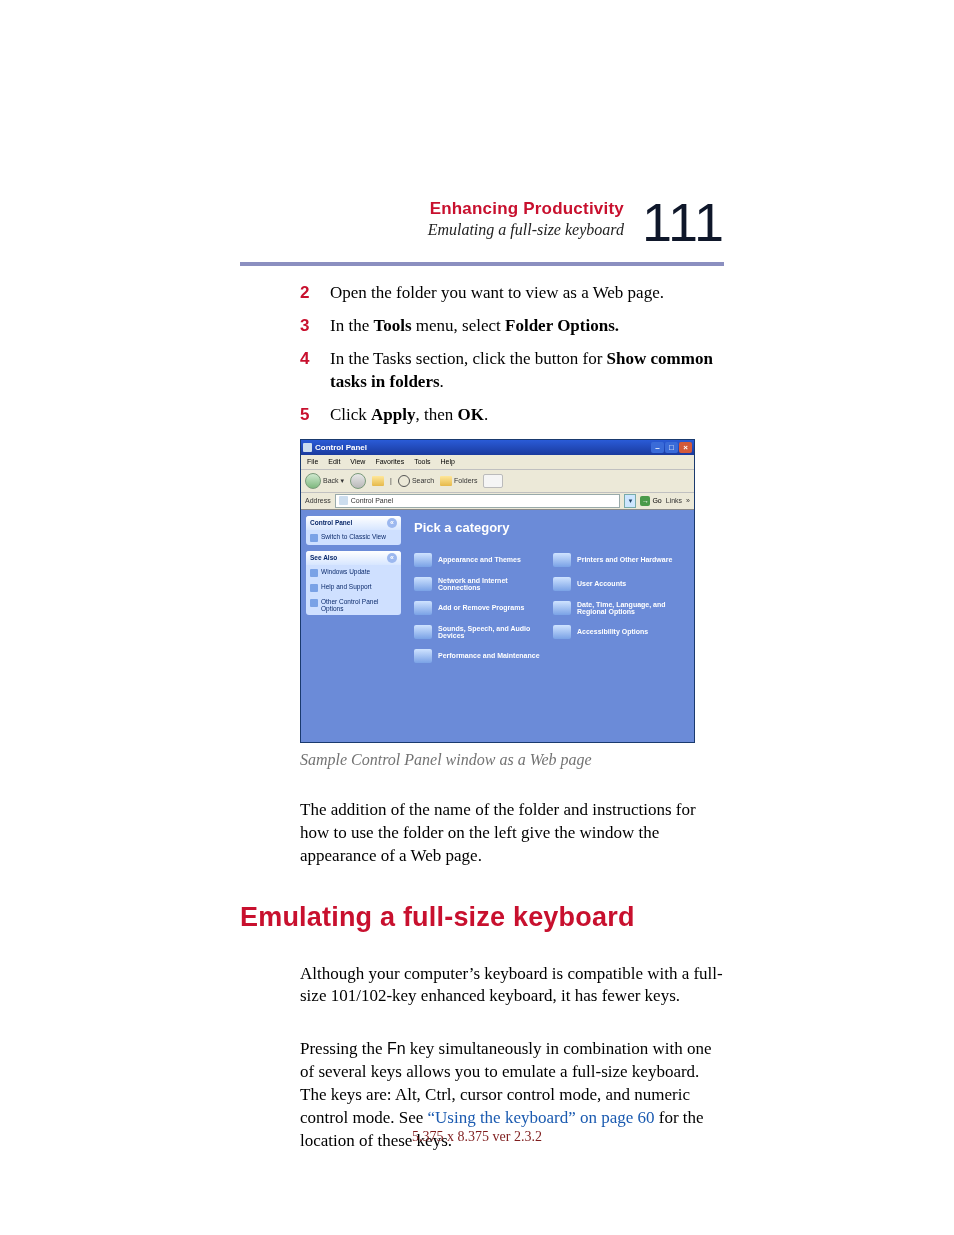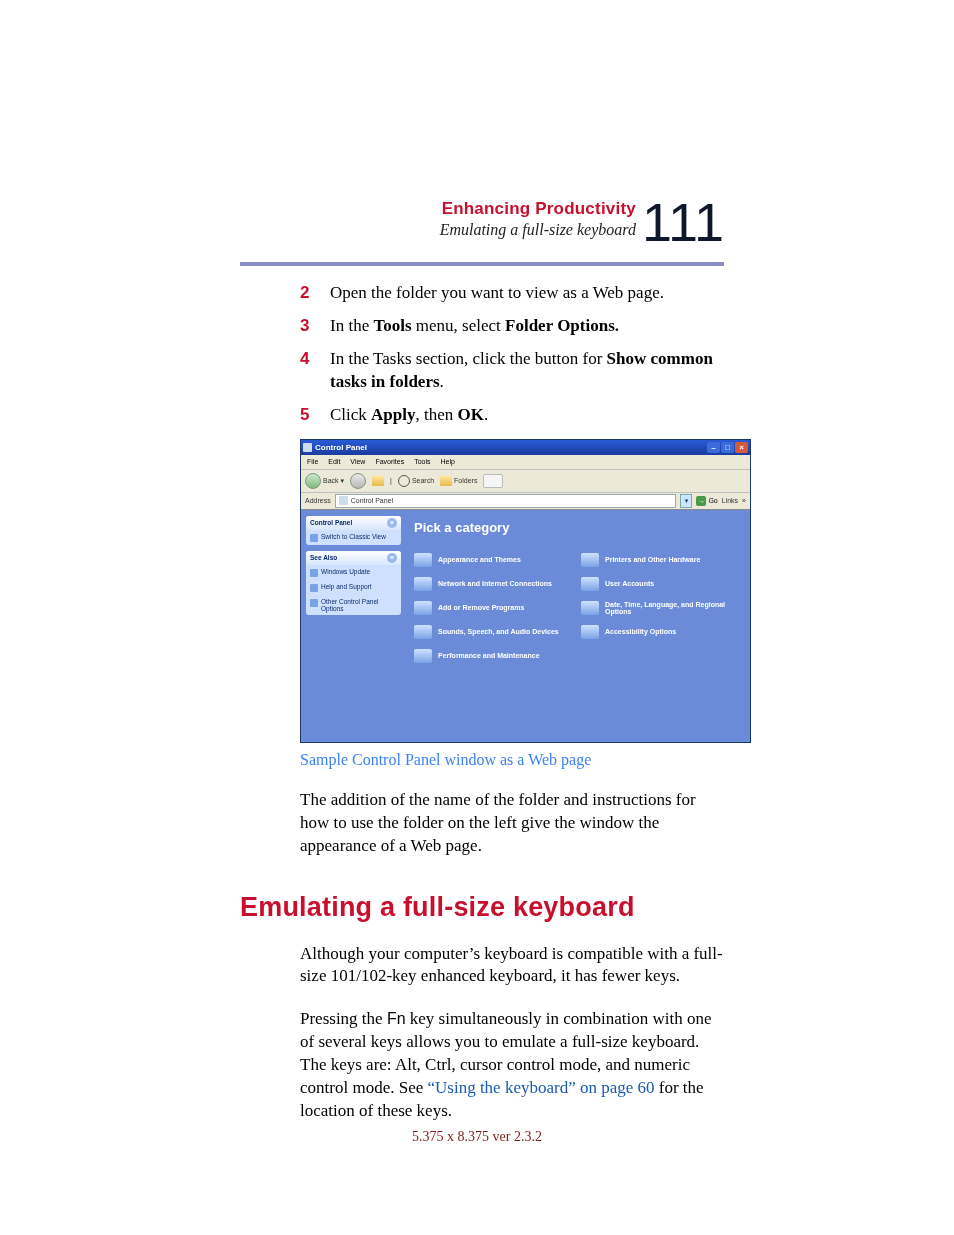--- a/index.html
+++ b/index.html
@@ -1,28 +1,28 @@
 <!DOCTYPE html>
 <html><head>
 <meta charset="utf-8">
 <style>
   html,body{margin:0;padding:0;background:#fff;font-family:"Times New Roman",Times,serif;color:#000}
   .page{width:954px;height:1235px;position:relative;box-sizing:border-box;padding:190px 230px 0 240px}
   .header{position:absolute;top:195px;right:230px;text-align:right}
-  .header-row{display:flex;align-items:flex-start;justify-content:flex-end;gap:6px}
+  .header-row{display:flex;align-items:flex-start;justify-content:flex-end;gap:18px}
   .header-titles{text-align:right;padding-top:4px}
   .chapter-title{font-family:Arial,Helvetica,sans-serif;font-weight:bold;color:#c8102e;font-size:17px;letter-spacing:.2px}
   .section-title{font-style:italic;font-size:16px;color:#222;margin-top:2px}
   .page-number{font-family:Arial,Helvetica,sans-serif;font-weight:300;color:#0f172a;font-size:54px;line-height:1}
   .rule{position:absolute;left:240px;right:230px;top:262px;height:4px;background:#8b8fc0}
   .content{position:absolute;left:300px;right:230px;top:282px}
   .step{display:flex;gap:14px;margin-bottom:10px;font-size:17px;line-height:1.35}
   .step-num{font-family:Arial,Helvetica,sans-serif;font-weight:bold;color:#c8102e;min-width:16px}
   .bold{font-weight:bold}
-  .figure{margin-top:12px;margin-bottom:8px;width:451px}
+  .figure{margin-top:12px;margin-bottom:8px;width:395px}
   .fig-window{border:1px solid #1a3a6e;font-family:Tahoma,Arial,sans-serif;font-size:8px;color:#fff;background:#6b8bd8}
   .fig-titlebar{height:15px;background:linear-gradient(#2a5bd7,#1a3a9e);display:flex;align-items:center;justify-content:space-between;padding:0 2px}
   .fig-title-left{display:flex;align-items:center;gap:3px;font-weight:bold;font-size:8px}
   .tb-icon{width:9px;height:9px;background:#cde;border-radius:1px}
   .win-btns{display:flex;gap:1px}
   .win-btn{width:13px;height:11px;border-radius:2px;display:flex;align-items:center;justify-content:center;font-size:8px;font-weight:bold}
   .btn-min{background:#3a6bd8;color:#fff}
   .btn-max{background:#3a6bd8;color:#fff}
   .btn-close{background:#d45a3a;color:#fff}
   .fig-menubar{height:14px;background:#ece9d8;color:#000;display:flex;align-items:center;gap:10px;padding:0 6px;font-size:7px;border-bottom:1px solid #c0c0c0}
@@ -43,22 +43,22 @@
   .side-box{background:#cfe0ff;border-radius:3px;color:#0b2a6b;font-size:6.5px}
   .side-head{background:linear-gradient(#fff,#d7e6ff);height:14px;display:flex;align-items:center;justify-content:space-between;padding:0 4px;font-weight:bold;border-radius:3px 3px 0 0}
   .side-head .chev{width:10px;height:10px;border-radius:50%;background:#9cb8ef;color:#fff;display:flex;align-items:center;justify-content:center;font-size:7px}
   .side-item{padding:3px 4px;display:flex;align-items:flex-start;gap:3px}
   .side-ico{width:8px;height:8px;background:#7aa2e6;border-radius:1px;flex:0 0 8px;margin-top:1px}
   .fig-main{flex:1;padding:10px 8px}
   .pick{font-weight:bold;font-size:13px;color:#fff;margin-bottom:18px}
   .cats{display:grid;grid-template-columns:1fr 1fr;gap:10px 6px}
   .cat{display:flex;align-items:center;gap:6px;font-size:7px;font-weight:bold;color:#fff}
   .cat-ico{width:18px;height:14px;background:linear-gradient(#cfe3ff,#7aa2e6);border-radius:2px;flex:0 0 18px}
-  .caption{color:#3b82f6;font-size:16px;margin-top:8px}
-  .para{font-size:17px;line-height:1.35;margin-top:20px}
+  .caption{font-style:italic;color:#737373;font-size:16px;margin-top:8px}
+  .para{font-size:17px;line-height:1.35;margin-top:30px}
   .h1{font-family:Arial,Helvetica,sans-serif;font-weight:bold;color:#c8102e;font-size:27px;margin-top:34px;margin-left:-60px;letter-spacing:.2px}
   .link{color:#1a5ab0}
   .code{font-family:Liberation Sans, sans-serif;font-size:16px}
   .footer{position:absolute;bottom:90px;left:0;right:0;text-align:center;font-size:14px;color:#7f1d1d}
 </style>
 </head>
 <body>
 
 <div class="page">
   <div class="header">

